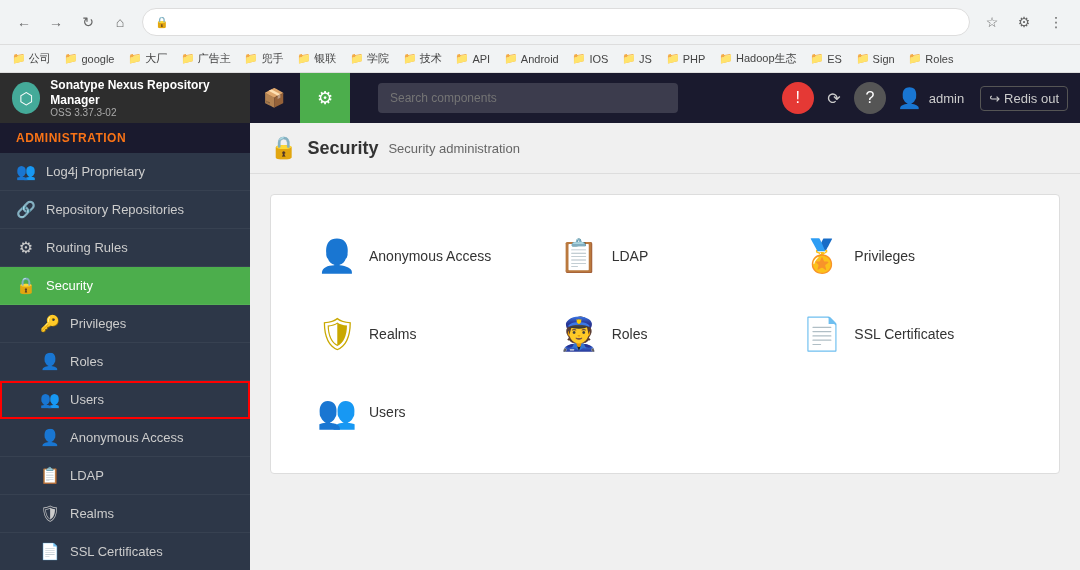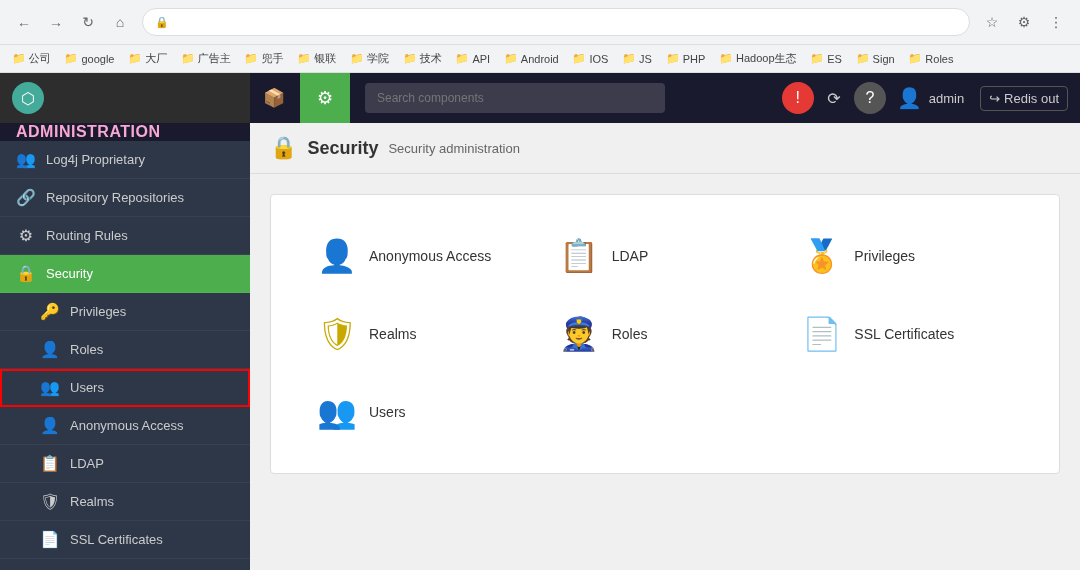--- a/index.html
+++ b/index.html
@@ -20,37 +20,37 @@
     
     .app-header { background: #1a1a2e; height: 50px; display: flex; align-items: center; padding: 0; }
     .app-logo { background: #2d2d2d; width: 250px; height: 50px; display: flex; align-items: center; padding: 0 12px; gap: 10px; flex-shrink: 0; }
     .logo-icon { width: 32px; height: 32px; background: #4a9; border-radius: 50%; display: flex; align-items: center; justify-content: center; color: white; font-size: 16px; }
     .logo-text { color: white; }
     .logo-title { font-size: 12px; font-weight: bold; line-height: 1.2; }
     .logo-subtitle { font-size: 10px; color: #aaa; }
     .header-nav { display: flex; align-items: center; height: 50px; }
     .header-nav-btn { width: 50px; height: 50px; display: flex; align-items: center; justify-content: center; color: #ccc; cursor: pointer; font-size: 18px; }
     .header-nav-btn.active { background: #4cae4c; color: white; }
-    .header-search { flex: 1; margin: 0 15px; }
+    .header-search { flex: 1; margin: 0 28px; }
     .search-box { background: rgba(255,255,255,0.15); border: none; border-radius: 4px; width: 100%; max-width: 300px; height: 30px; padding: 0 12px; color: #ccc; font-size: 12px; outline: none; }
     .header-right { display: flex; align-items: center; gap: 4px; margin-left: auto; padding-right: 12px; }
     .header-icon-btn { width: 32px; height: 32px; border-radius: 50%; border: none; cursor: pointer; display: flex; align-items: center; justify-content: center; font-size: 16px; color: white; background: transparent; }
     .header-icon-btn.red { background: #e53935; }
     .header-icon-btn.refresh { color: #ccc; }
     .header-icon-btn.help { background: #555; }
     .admin-user { display: flex; align-items: center; gap: 6px; color: #ccc; cursor: pointer; padding: 4px 8px; border-radius: 4px; }
     .user-icon { font-size: 20px; }
     .sign-out-btn { display: flex; align-items: center; gap: 4px; color: #ccc; cursor: pointer; padding: 4px 8px; border-radius: 4px; border: 1px solid #555; margin-left: 4px; }
 
     
     .main-layout { display: flex; height: calc(570px - 123px); }
 
     
     .sidebar { width: 250px; background: #2d3748; flex-shrink: 0; overflow-y: auto; }
-    .sidebar-section-title { background: #1a1a2e; color: #f9a8d4; font-size: 16px; font-weight: bold; padding: 0 16px; text-transform: uppercase; letter-spacing: 0.5px; }
+    .sidebar-section-title { background: #1a1a2e; color: #f97316; font-size: 12px; font-weight: bold; padding: 8px 16px; text-transform: uppercase; letter-spacing: 0.5px; }
     .sidebar-item { display: flex; align-items: center; gap: 10px; padding: 9px 16px; cursor: pointer; color: #ccc; font-size: 13px; border-bottom: 1px solid rgba(255,255,255,0.05); }
     .sidebar-item.active { background: #4cae4c; color: white; }
     .sidebar-item.highlighted { outline: 2px solid red; outline-offset: -2px; }
     .sidebar-item .item-icon { font-size: 16px; width: 20px; text-align: center; }
 
     
     .content { flex: 1; background: #f0f0f0; overflow-y: auto; }
     .content-header { display: flex; align-items: center; gap: 10px; padding: 12px 20px; background: #f0f0f0; border-bottom: 1px solid #ddd; }
     .page-icon { font-size: 22px; }
     .page-title { font-size: 18px; font-weight: bold; color: #333; }
@@ -103,20 +103,24 @@
   <div class="bookmark-item">📁 <span>PHP</span></div>
   <div class="bookmark-item">📁 <span>Hadoop生态</span></div>
   <div class="bookmark-item">📁 <span>ES</span></div>
   <div class="bookmark-item">📁 <span>Sign</span></div>
   <div class="bookmark-item">📁 <span>Roles</span></div>
 </div>
 
 <div class="app-header">
   <div class="app-logo">
     <div class="logo-icon">⬡</div>
+    <div class="logo-text">
+      <div class="logo-title">Sonatype Nexus Repository Manager</div>
+      <div class="logo-subtitle">OSS 3.37.3-02</div>
+    </div>
   </div>
   <div class="header-nav">
     <div class="header-nav-btn">📦</div>
     <div class="header-nav-btn active">⚙</div>
   </div>
   <div class="header-search">
     <input class="search-box" type="text" placeholder="Search components" style="">
   </div>
   <div class="header-right">
     <button class="header-icon-btn red">!</button>

